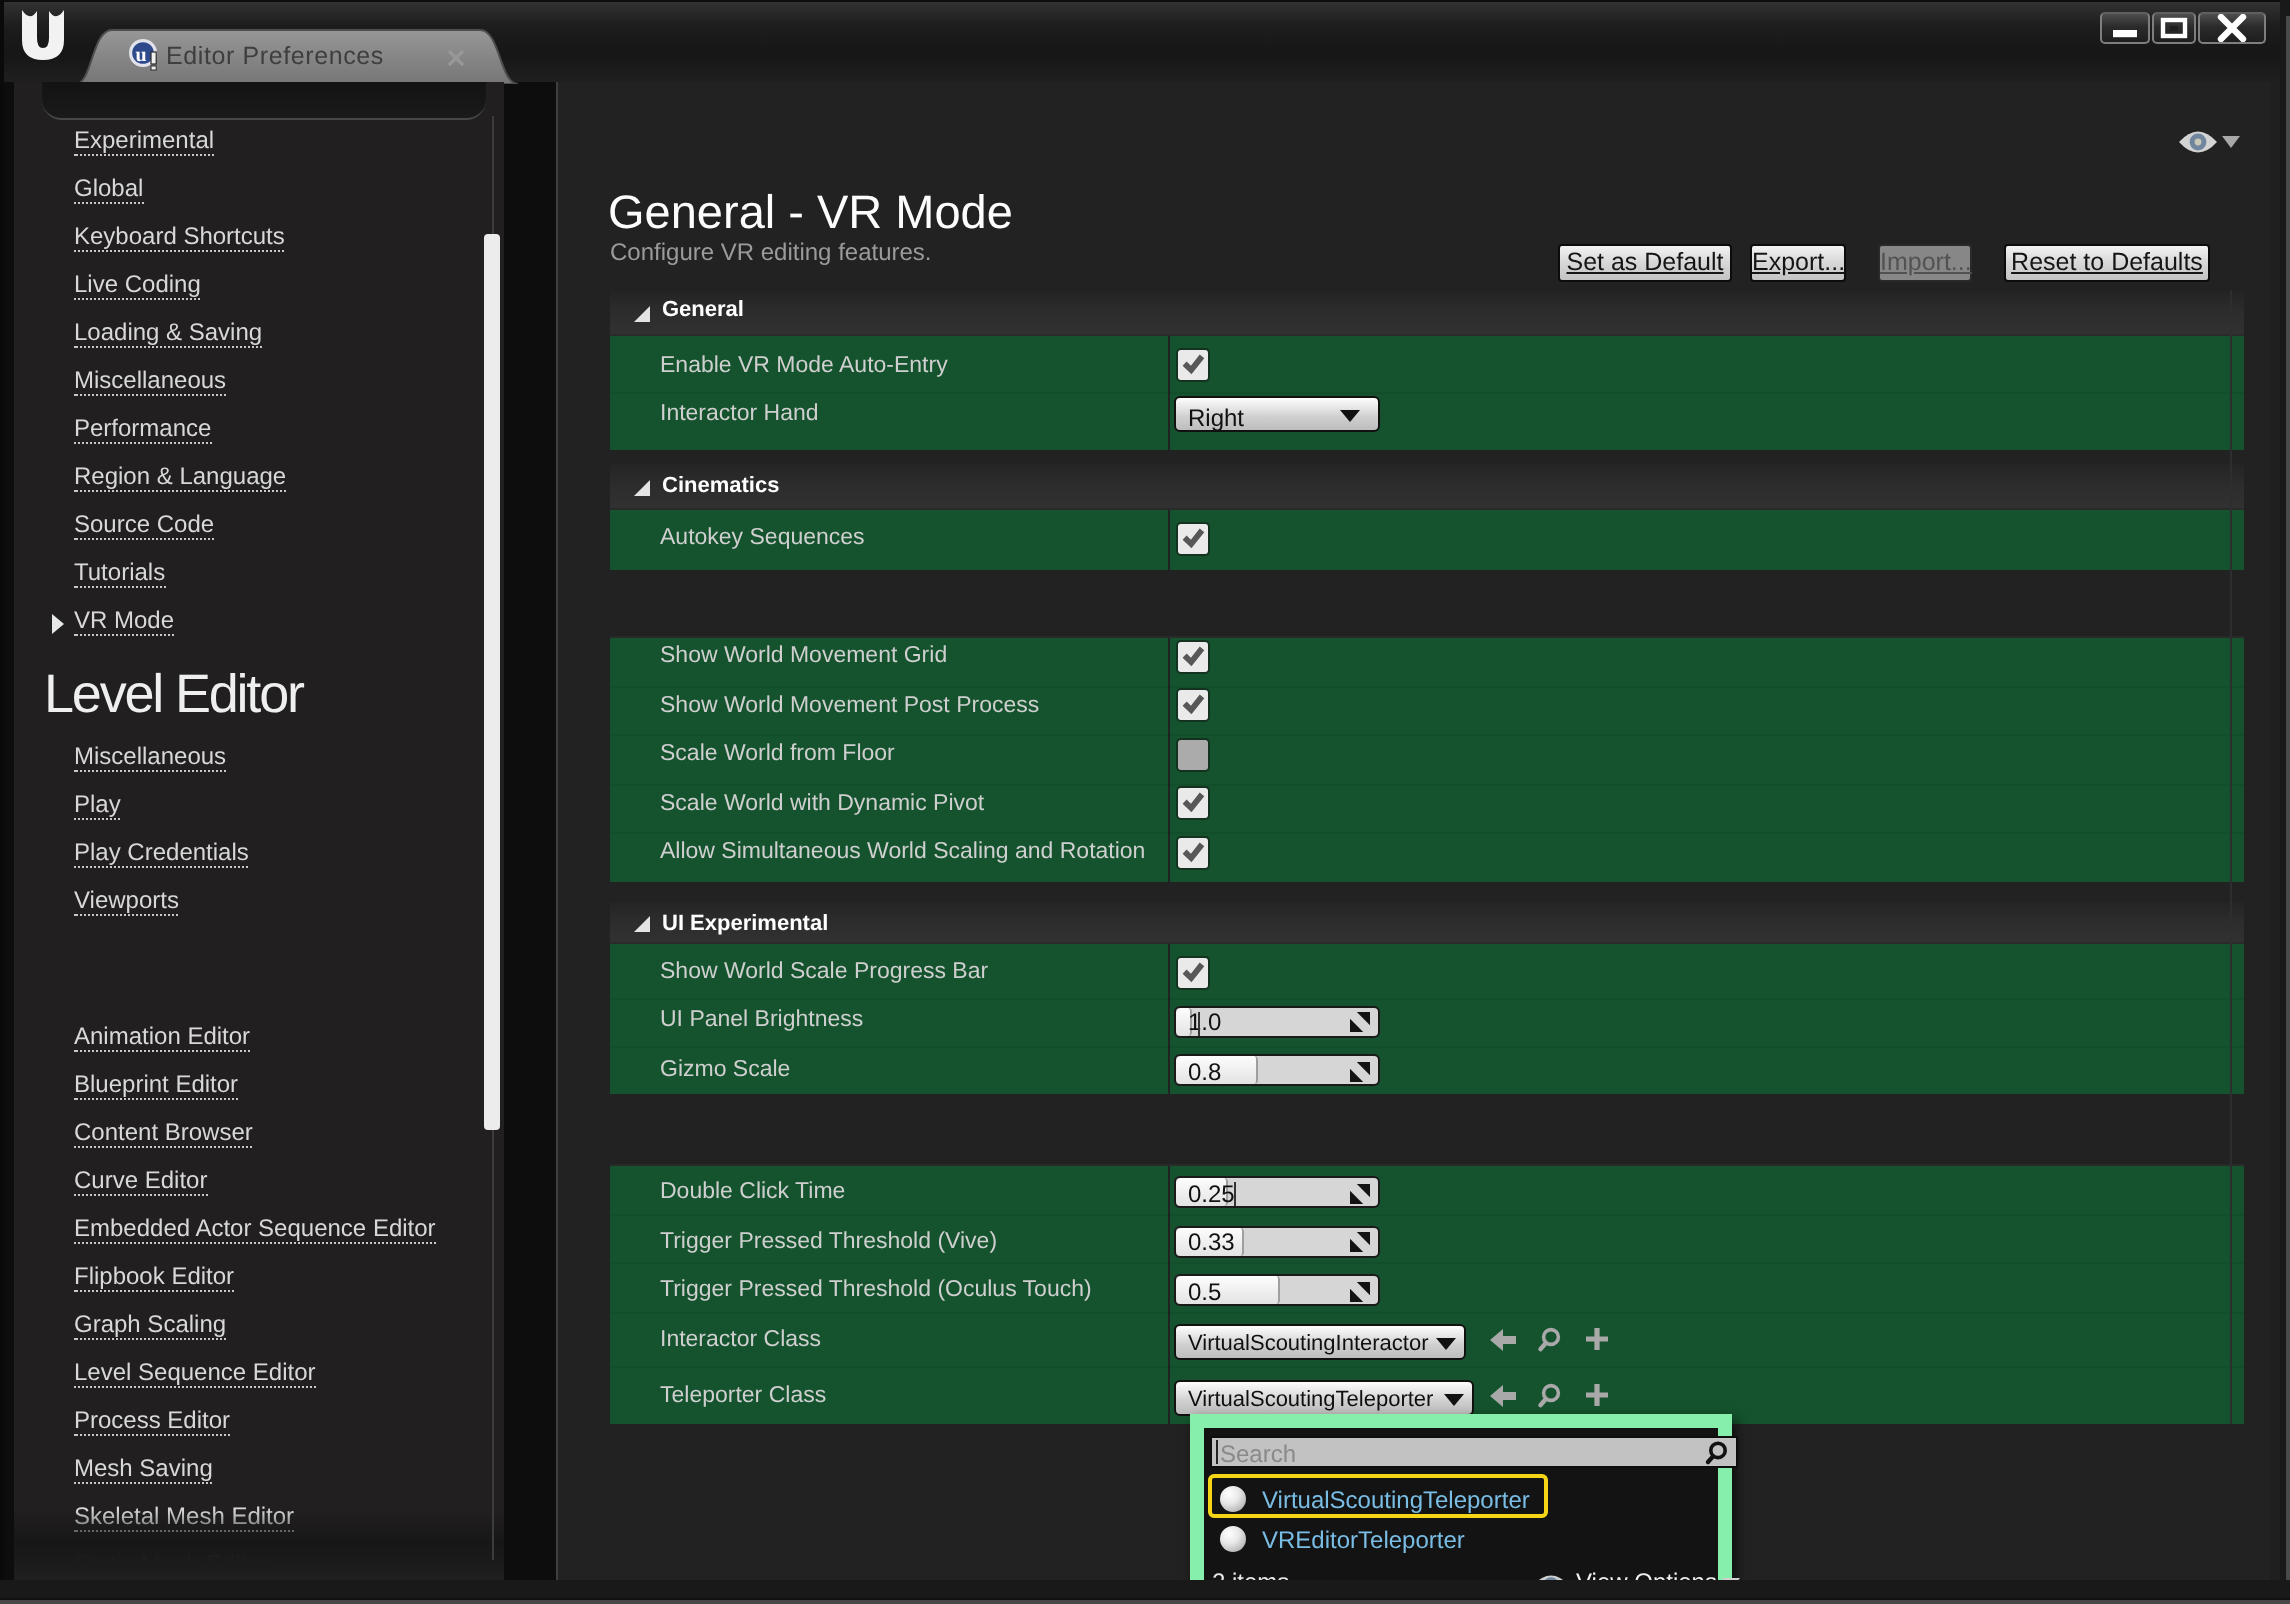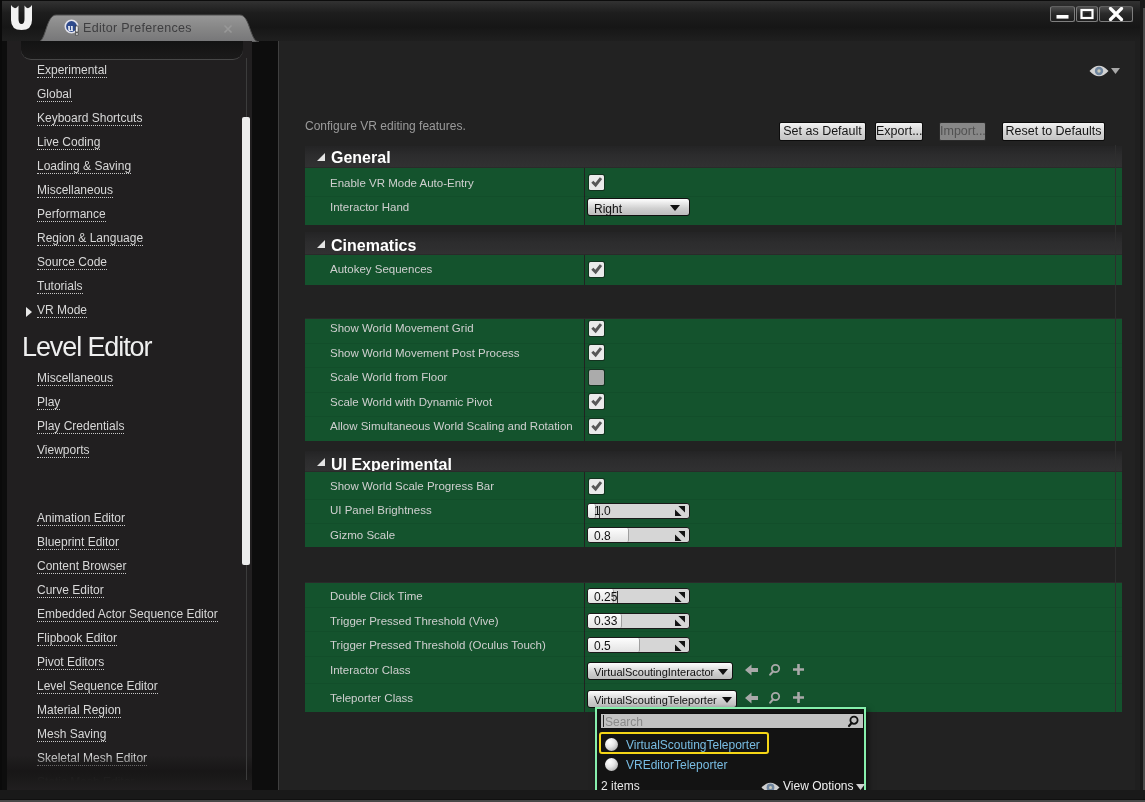--- a/index.html
+++ b/index.html
@@ -17,37 +17,37 @@
   .winbtn { position:absolute; top:5px; height:16px; border:1px solid #7e7e7e; border-top-color:#5f5f5f; border-radius:2.5px;
     background:linear-gradient(#4e4e4e, #2b2b2b 45%, #1e1e1e); }
   
   #sidebar { position:absolute; left:7px; top:41px; width:245px; height:750px; background:#211f20; }
   .slink { position:absolute; left:30px; height:16px; font-size:12px; color:#d8d8d8; }
   .slink span { border-bottom:1px dotted #c8c8c8; }
   .shead { position:absolute; left:15px; font-size:27px; letter-spacing:-1.1px; color:#efefef; }
   
   #content { position:absolute; left:279px; top:41px; width:856px; height:750px; background:#222222; }
   .sehead { position:absolute; left:26px; width:817px; background:linear-gradient(#242425 0%, #2c2c2d 45%, #313132 100%); }
-  .sehead b { position:absolute; left:26px; color:#ffffff; font-size:16px;text-align:center; }
+  .sehead b { position:absolute; left:26px; color:#ffffff; font-size:11px;text-align:center; }
   .serows { position:absolute; left:26px; width:817px; background:#14532d; }
   .serows:after { content:""; position:absolute; left:0; top:0; width:100%; height:1px; background:#2a2a2a; }
   .rlabel { position:absolute; left:25px; font-size:11.5px; color:#cfcfcf; }
   .rsep { position:absolute; left:0; width:100%; height:1px; background:rgba(0,0,0,0.05); }
   .vline { position:absolute; width:1px; background:#222; top:0; bottom:0; left:279px; }
   .cb { position:absolute; left:284px; width:15px; height:15px; background:#eaeaea; border-radius:1.5px; box-shadow:0 0 0 1px rgba(18,18,18,0.5); }
   .spin { position:absolute; left:282px; width:103px; height:16px; background:#d6d6d6; border:1px solid #1a1a1a; border-radius:3px; }
   .spin .fill { position:absolute; left:0; top:0; bottom:0; background:linear-gradient(#fdfdfd,#e3e3e3); border-radius:3px 2px 2px 3px; border-right:1px solid #9f9f9f; }
   .spin .num { position:absolute; left:6px; top:0.5px; font-size:12px; color:#111; }
   .spin svg { position:absolute; right:4px; top:2.5px; }
   .ddl { position:absolute; left:282px; height:18px; background:linear-gradient(#fefefe,#cfcfcf 60%,#bdbdbd); border:1px solid #111; border-radius:3px; }
   .ddl .txt { position:absolute; left:6px; top:2.5px; font-size:12px; color:#101010; }
   .ddl .txt.small { font-size:11px; top:3px; }
   .ico { position:absolute; }
   .tbtn { position:absolute; top:81px; height:19px; background:linear-gradient(#f4f4f4,#d9d9d9 45%,#c3c3c3);
-    border:1px solid #0c0c0c; border-radius:2px; color:#151515; font-size:12.5px; text-align:center; line-height:17px; }
+    border:1px solid #0c0c0c; border-radius:2px; color:#151515; font-size:12.5px; text-align:center; line-height:17px;text-decoration:underline; }
   .tbtn.dis { background:#878787; color:#525252; border-color:#2a2a2a; }
   .tri { position:absolute; left:12px; top:7px; }
   .sehead b { top:4px; }
   .pitem { position:absolute; left:8px; height:18px; }
   .ball { position:absolute; left:0; top:2px; width:13px; height:13px; border-radius:50%;
     background:radial-gradient(circle at 35% 30%, #ffffff 0%, #e8e8e8 40%, #9a9a9a 100%); }
   .ptxt { position:absolute; left:21px; top:2px; font-size:12px; color:#79bde4; }
 </style>
 </head>
 <body>
@@ -115,23 +115,23 @@
     <div class="slink" style="top:330px"><span>Miscellaneous</span></div>
     <div class="slink" style="top:354px"><span>Play</span></div>
     <div class="slink" style="top:378px"><span>Play Credentials</span></div>
     <div class="slink" style="top:402px"><span>Viewports</span></div>
     <div class="slink" style="top:470px"><span>Animation Editor</span></div>
     <div class="slink" style="top:494px"><span>Blueprint Editor</span></div>
     <div class="slink" style="top:518px"><span>Content Browser</span></div>
     <div class="slink" style="top:542px"><span>Curve Editor</span></div>
     <div class="slink" style="top:566px"><span>Embedded Actor Sequence Editor</span></div>
     <div class="slink" style="top:590px"><span>Flipbook Editor</span></div>
-    <div class="slink" style="top:614px"><span>Pivot Editors</span></div>
+    <div class="slink" style="top:614px"><span>Graph Scaling</span></div>
     <div class="slink" style="top:638px"><span>Level Sequence Editor</span></div>
-    <div class="slink" style="top:662px"><span>Material Region</span></div>
+    <div class="slink" style="top:662px"><span>Process Editor</span></div>
     <div class="slink" style="top:686px"><span>Mesh Saving</span></div>
     <div class="slink" style="top:710px"><span>Skeletal Mesh Editor</span></div>
     <div class="slink" style="top:734px;opacity:0.45"><span>Static Mesh Editor</span></div>
     <div class="abs" style="left:0;top:714px;width:245px;height:36px;background:linear-gradient(rgba(26,25,25,0) 0%, rgba(22,21,21,0.85) 45%, #1c1b1b 75%, #211f20 100%)"></div>
   </div>
 
   <div class="abs" style="left:246px;top:58px;width:1px;height:722px;background:#3c3c3c"></div>
   <div class="abs" style="left:242px;top:117px;width:8px;height:448px;background:#ececec;border-radius:2px"></div>
 
   <div class="abs" style="left:278px;top:41px;width:1px;height:749px;background:#3f3f3f"></div>
@@ -140,20 +140,21 @@
 
     <svg class="abs" style="left:810px;top:23px" width="20" height="14" viewBox="0 0 20 14">
       <path d="M0.5,7 Q10,-3.5 19.5,7 Q10,17.5 0.5,7 Z" fill="#d3d3d3"></path>
       <circle cx="10" cy="7" r="4.2" fill="#70869f"></circle>
       <circle cx="10" cy="7" r="1.7" fill="#c8c8b8"></circle>
     </svg>
     <svg class="abs" style="left:832px;top:27px" width="9" height="6" viewBox="0 0 9 6">
         <path d="M0,0 L9,0 L4.5,6 Z" fill="#a8a8a8"></path>
       </svg>
 
+    <div class="abs" style="left:25px;top:52px;font-size:23.5px;color:#fdfdfd">General - VR Mode</div>
     <div class="abs" style="left:26px;top:78px;font-size:12px;color:#9b9b9b">Configure VR editing features.</div>
 
     <div class="tbtn" style="left:500px;width:87px">Set as Default</div>
     <div class="tbtn" style="left:596px;width:48px">Export...</div>
     <div class="tbtn dis" style="left:660px;width:47px">Import...</div>
     <div class="tbtn" style="left:723px;width:103px">Reset to Defaults</div>
 
     <div class="sehead" style="top:105px;height:21px">
         <svg class="tri" width="8" height="8" viewBox="0 0 8 8">
           <path d="M8,0 L8,8 L0,8 Z" fill="#e4e4e4"></path>
@@ -325,21 +326,21 @@
           <circle cx="7.5" cy="5.5" r="3.7" fill="none" stroke="#a9a9a9" stroke-width="1.8"></circle>
           <line x1="4.8" y1="8.6" x2="2.2" y2="11.6" stroke="#a9a9a9" stroke-width="2.2" stroke-linecap="round"></line>
         </svg>
       <svg class="ico" style="left:487px;top:109px" width="13" height="13" viewBox="0 0 13 13">
           <path d="M6.5,1 L6.5,12 M1,6.5 L12,6.5" stroke="#a9a9a9" stroke-width="2.6"></path>
         </svg>
     </div>
 
     <div class="abs" style="left:836px;top:104px;width:1px;height:567px;background:#2e2e2e"></div>
 
-    <div class="abs" style="left:316px;top:666px;width:271px;height:92px;background:#131313;border:2px solid #86efac;box-shadow:2px 3px 6px rgba(0,0,0,0.6)">
+    <div class="abs" style="left:316px;top:666px;width:271px;height:92px;background:#131313;border:7px solid #86efac;box-shadow:2px 3px 6px rgba(0,0,0,0.6)">
       <div class="abs" style="left:3px;top:4px;width:264px;height:16px;background:#c2c2c2;border:1px solid #0e0e0e">
         <span style="position:absolute;left:4px;top:1px;font-size:12px;color:#8a8a8a">Search</span>
         <span style="position:absolute;left:2px;top:1px;width:1px;height:12px;background:#222"></span>
         <svg style="position:absolute;right:3px;top:1px" width="13" height="13" viewBox="0 0 13 13">
             <circle cx="7" cy="5.2" r="3.6" fill="none" stroke="#111" stroke-width="1.8"></circle>
             <line x1="4.4" y1="8.3" x2="2" y2="11" stroke="#111" stroke-width="2.2" stroke-linecap="round"></line>
           </svg>
       </div>
       <div class="abs" style="left:2px;top:23px;width:170px;height:22px;border:2px solid #f5d516;border-radius:3px"></div>
       <div class="pitem" style="top:27px">

